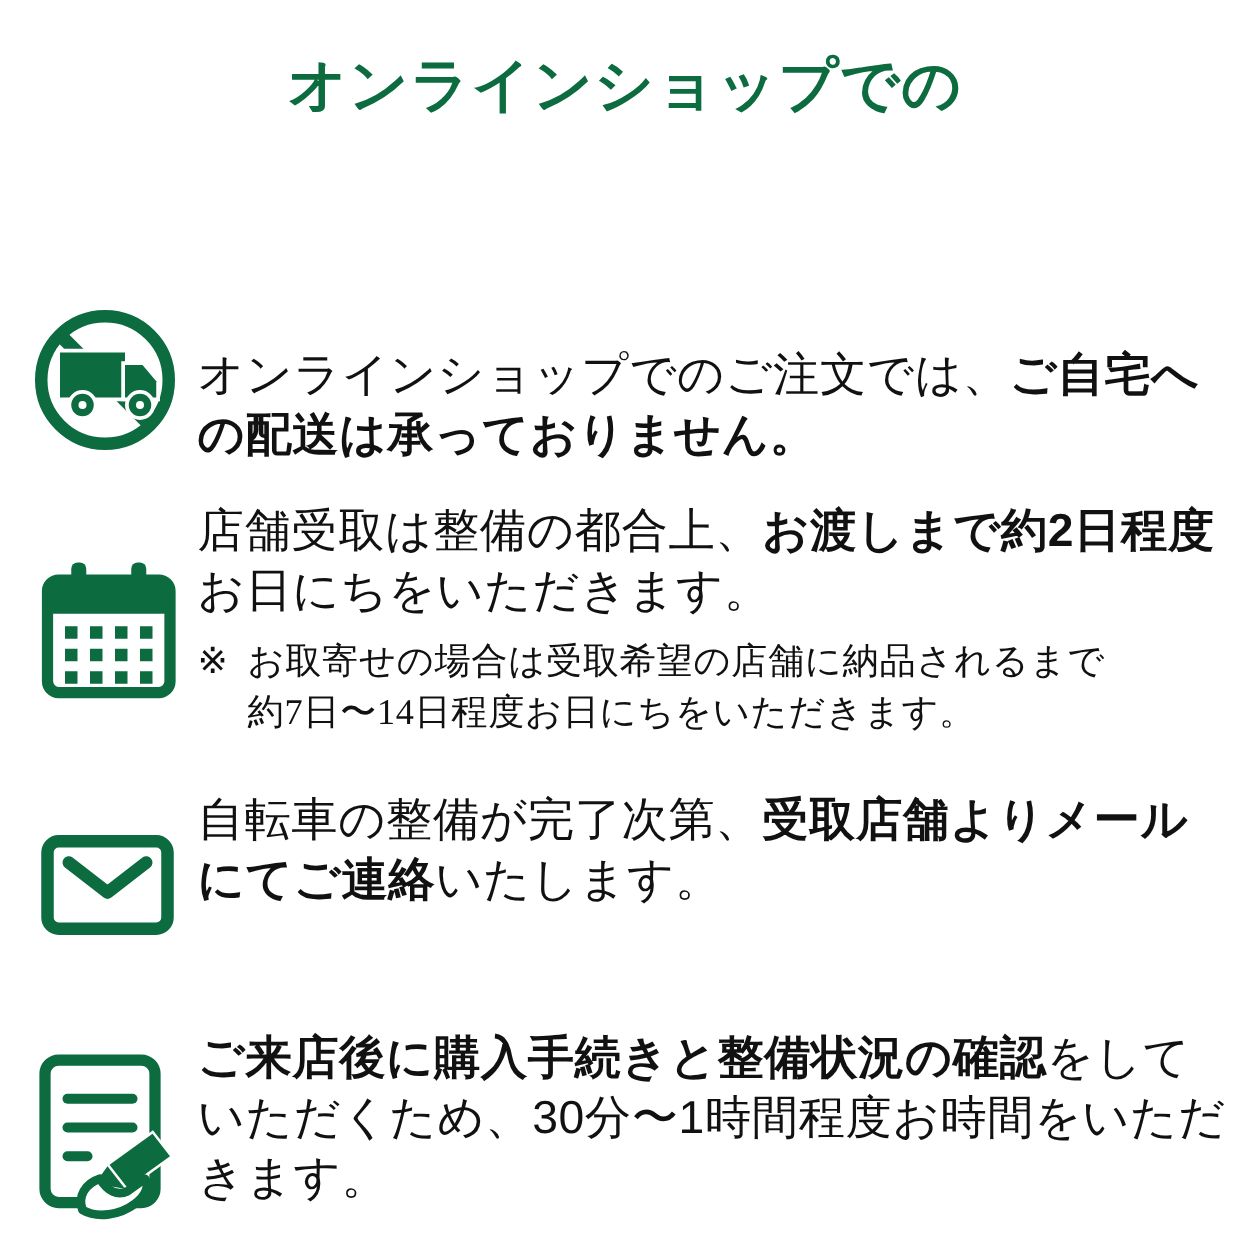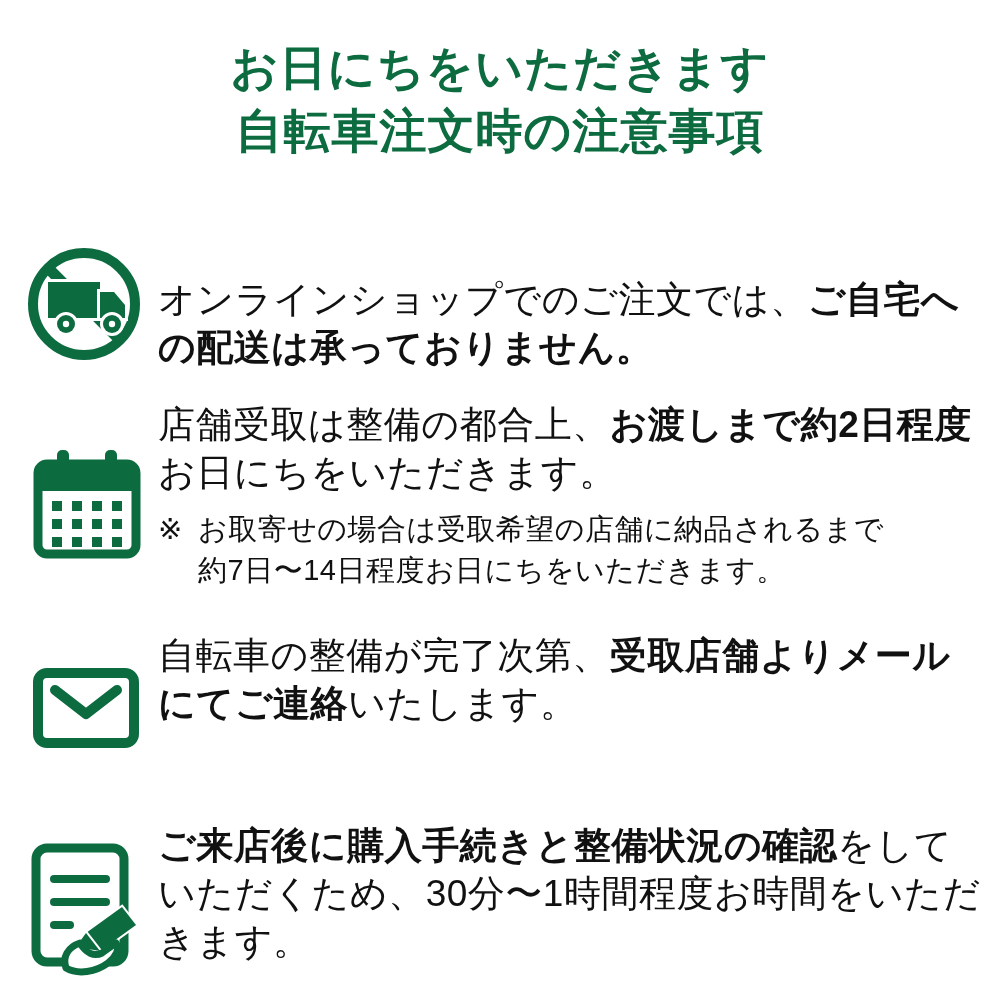--- a/index.html
+++ b/index.html
@@ -18,29 +18,28 @@
     position:absolute;left:158px;width:828px;
     font-size:37px;line-height:48px;letter-spacing:0.5px;
   }
   .row-text .b{font-weight:700;}
   .icon-box{position:absolute;}
   .note{
     position:absolute;left:158px;top:509px;width:730px;
     font-size:29px;line-height:41px;display:flex;letter-spacing:0.5px;
   }
   .note-marker{flex:0 0 40px;}
-  .note-text{flex:1;}
+  .note-text{flex:1;font-family:Liberation Serif, serif;}
   svg{display:block;}
 </style>
 </head>
 <body>
 
 <div class="title">
-  <div>お日にちをいただきます</div>
-  <div>自転車注文時の注意事項</div>
+  <div>オンラインショップでの</div>
 </div>
 
 <div class="icon-box" style="left:27px;top:247px;">
   <svg width="114" height="114" viewBox="0 0 114 114">
     <circle cx="57" cy="57" r="51" fill="none" stroke="#0d6b40" stroke-width="10"></circle>
     <line x1="24" y1="24" x2="90" y2="90" stroke="#0d6b40" stroke-width="11"></line>
     <g stroke="#ffffff" stroke-width="6" fill="#0d6b40" paint-order="stroke">
       <rect x="21" y="35" width="52" height="36"></rect>
       <path d="M73,45 L87,45 L98,58 L98,71 L73,71 Z"></path>
       <circle cx="39" cy="77" r="9"></circle>

